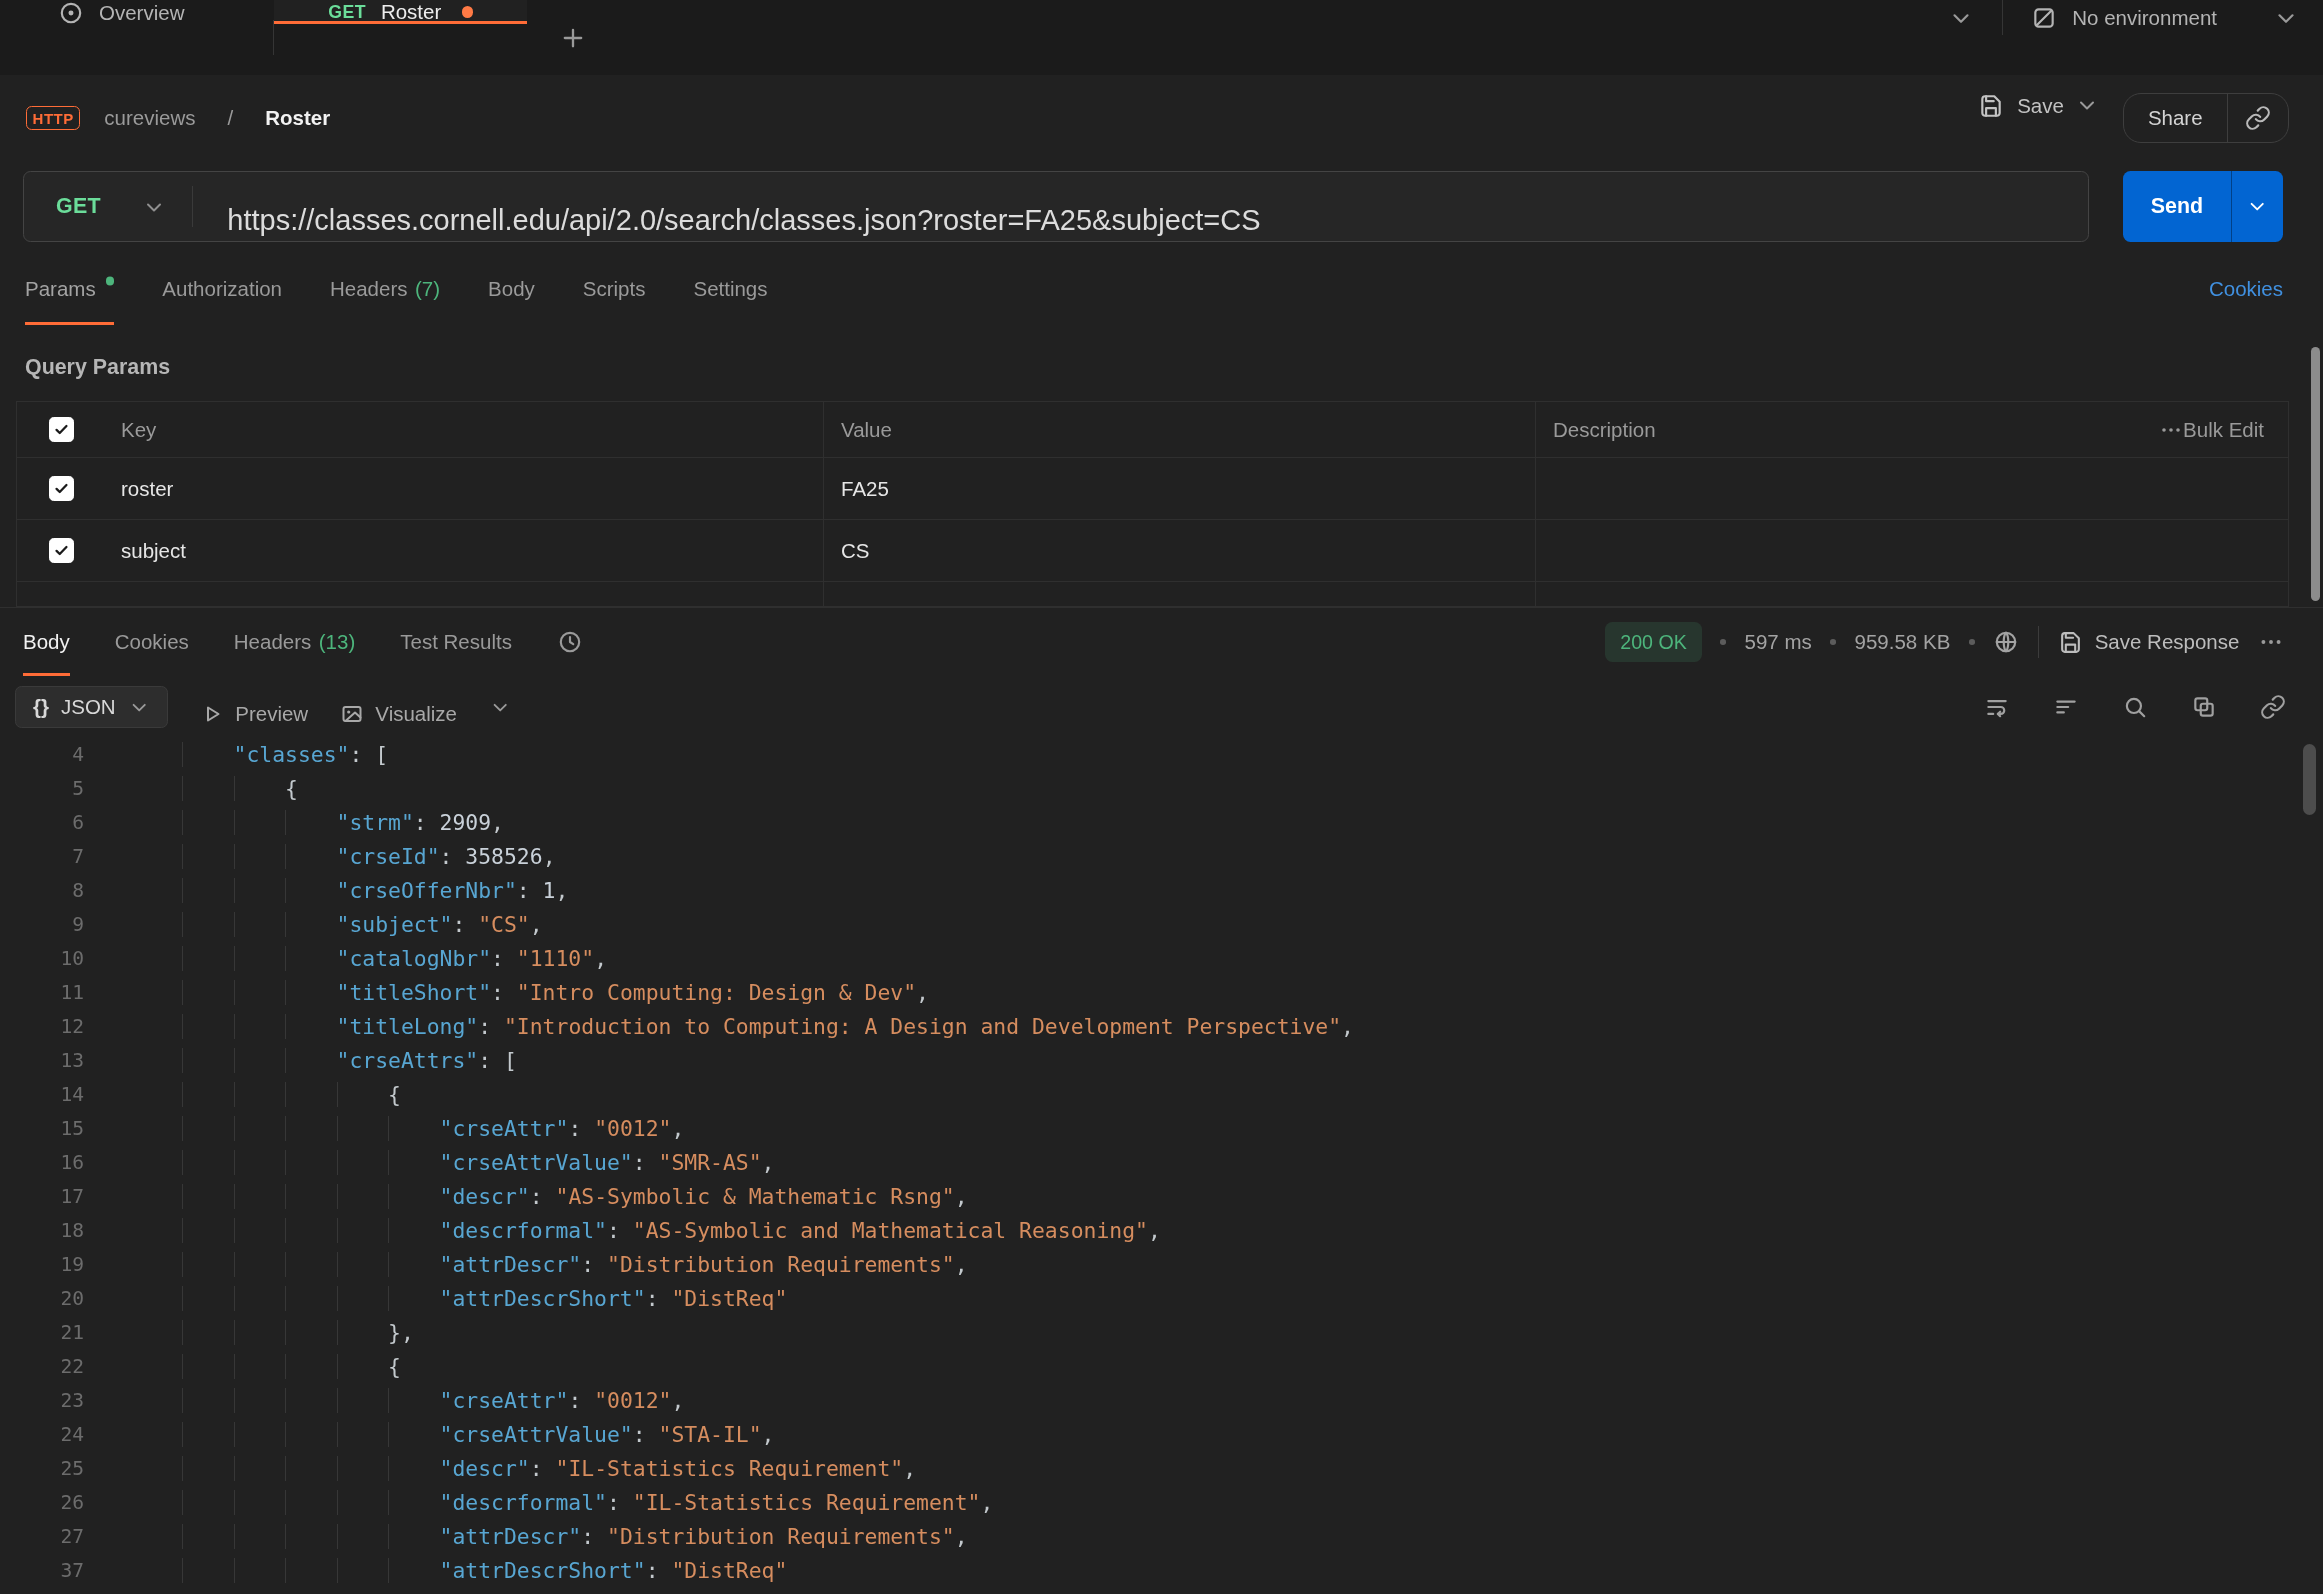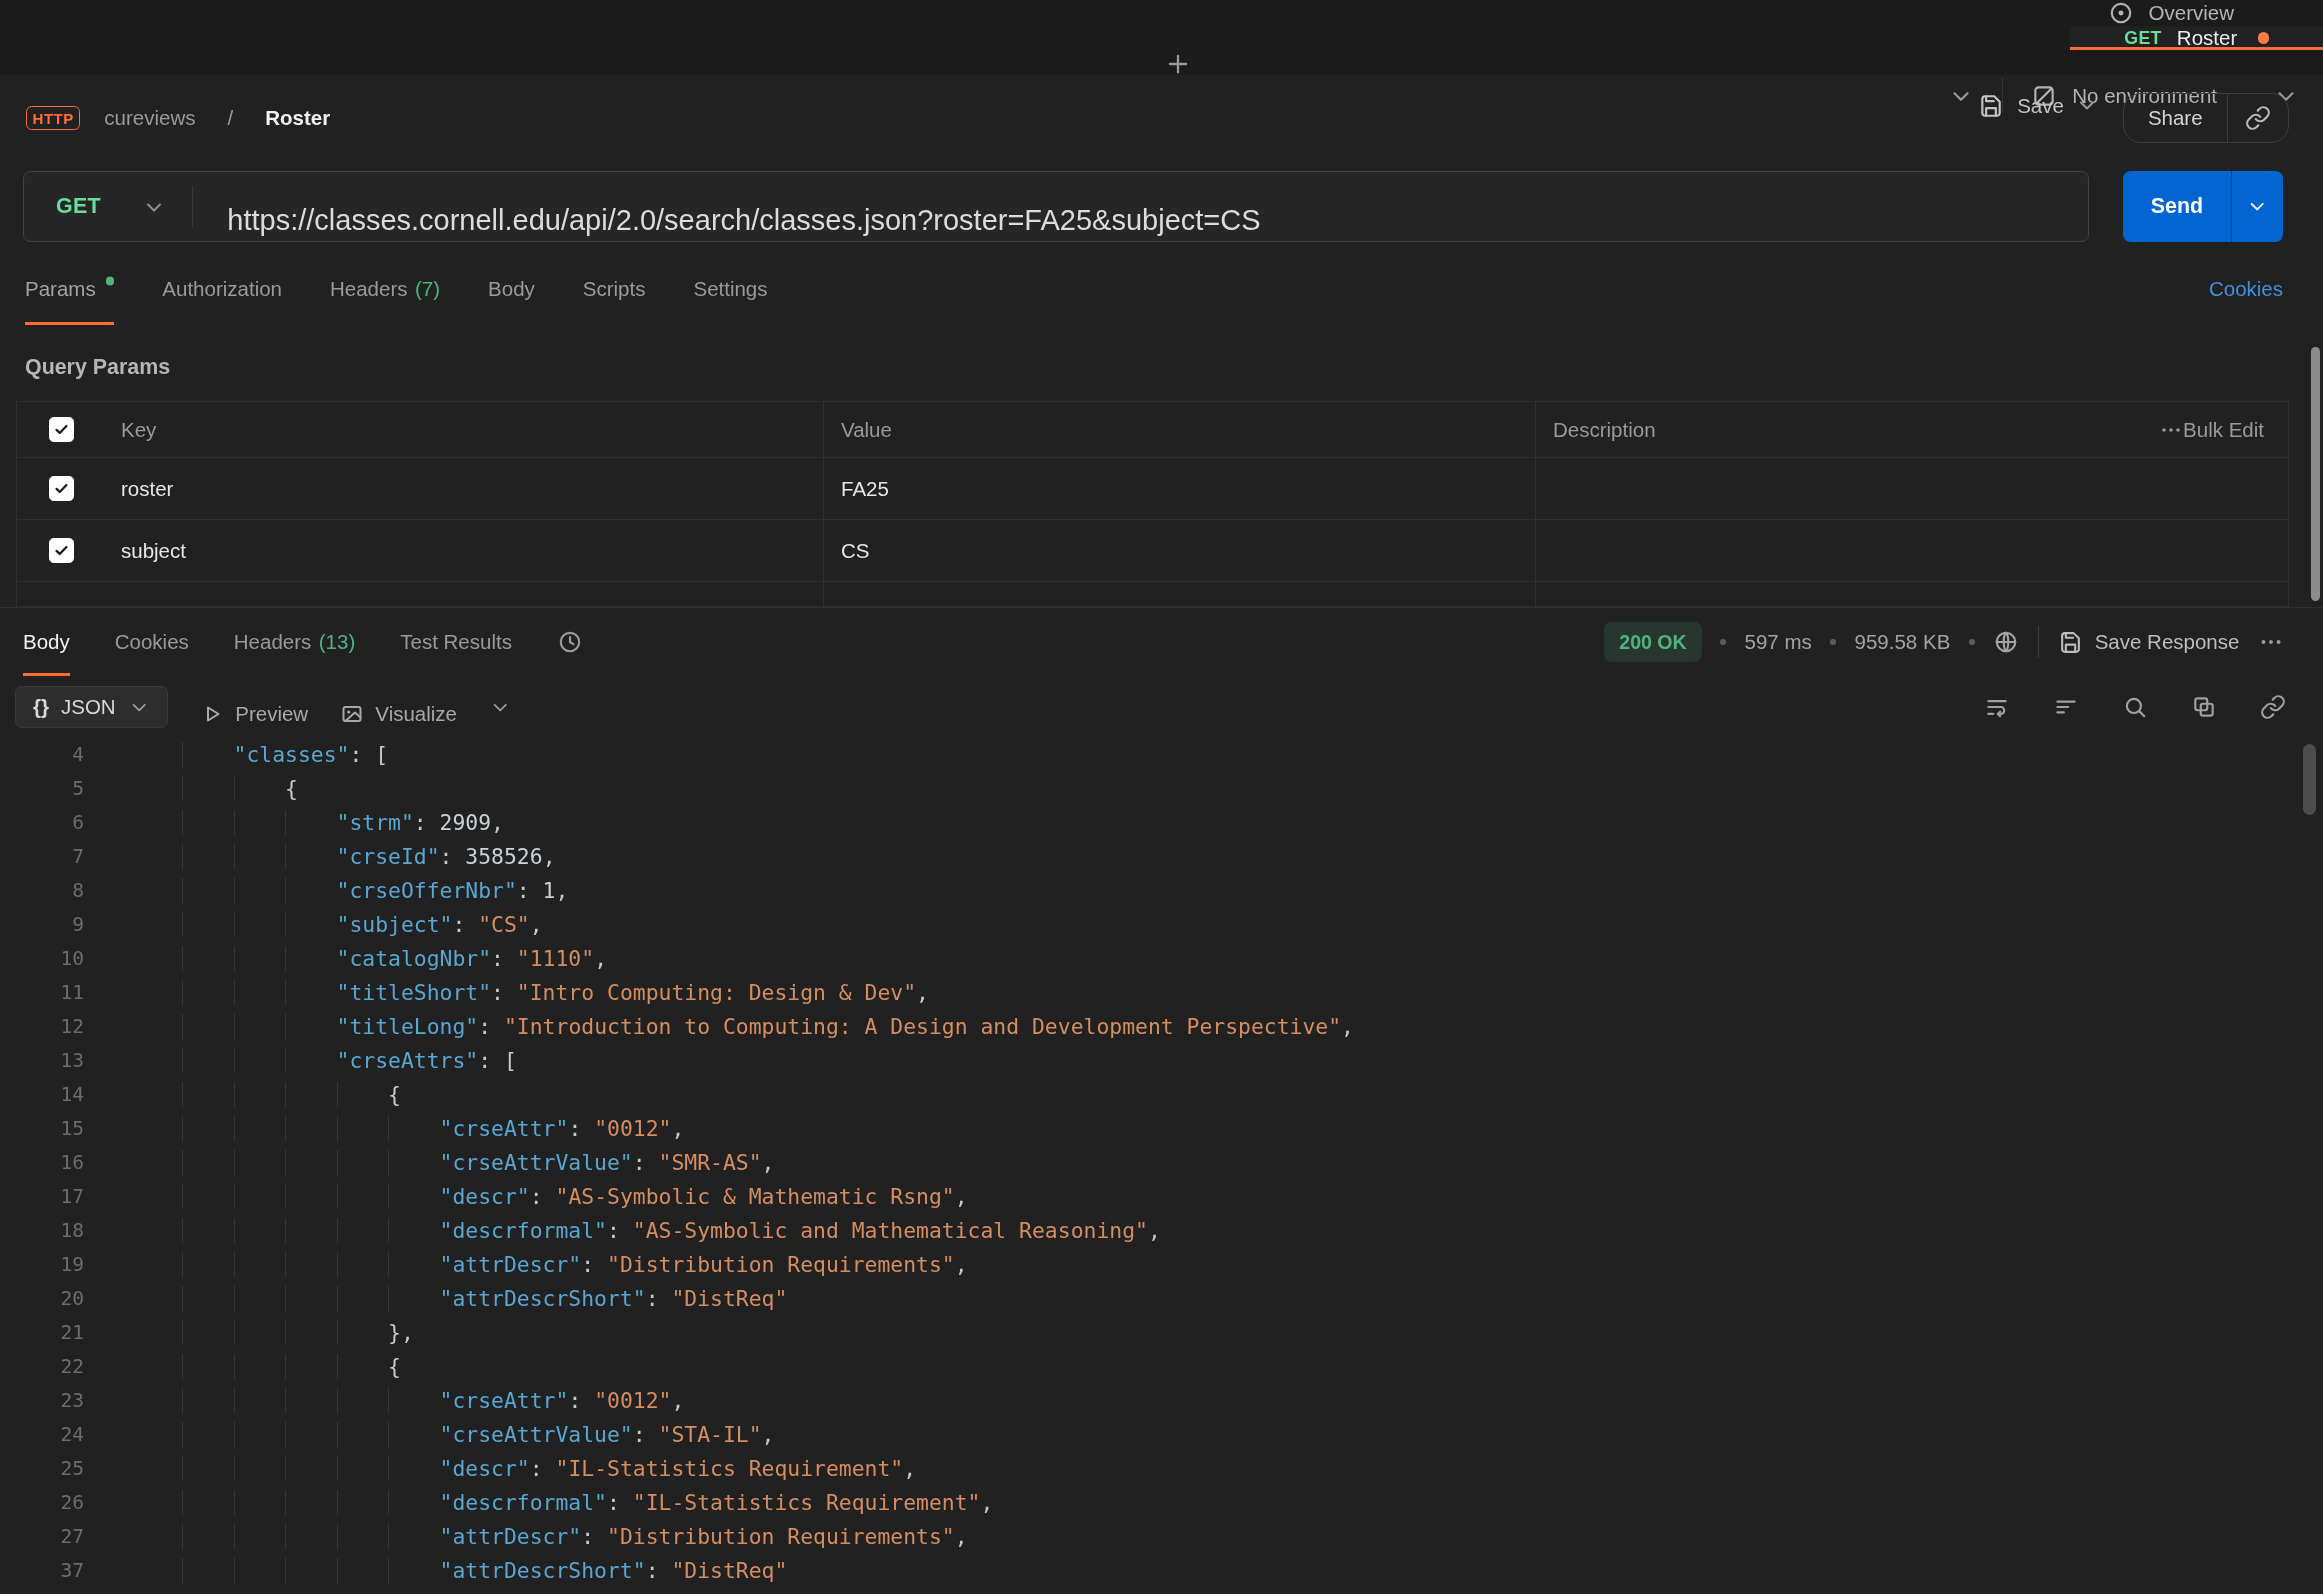--- a/index.html
+++ b/index.html
@@ -11,21 +11,21 @@
     --key:#58a6d2; --str:#d68d5f; --num:#c9d1d9; --punc:#c3c9cd;
   }
   *{margin:0;padding:0;box-sizing:border-box;}
   html,body{width:2323px;height:1594px;overflow:hidden;}
   body{background:var(--bg);color:var(--txt);font-family:"Liberation Sans",sans-serif;font-size:20.5px;position:relative;}
   svg{display:block;}
   .ic{stroke:currentColor;fill:none;stroke-width:2;stroke-linecap:round;stroke-linejoin:round;}
   .fill{fill:currentColor;stroke:none;}
 
   
-  .topbar{height:75px;background:var(--bg-dark);display:flex;align-items:flex-end;flex-direction:column;}
+  .topbar{height:75px;background:var(--bg-dark);display:flex;align-items:flex-start;}
   .tab{display:flex;align-items:center;gap:15px;color:#b4b4b4;cursor:pointer;}
   .tab-overview{padding:0 89px 0 58px;}
   .tb-sep{width:0.9px;background:#353535;height:35px;align-self:center;}
   .tab-request{position:relative;padding:0 54px;background:var(--bg);}
   .tab-request::after{content:"";position:absolute;left:0;right:0;bottom:0;height:2.8px;background:var(--orange);}
   .tab-method{color:var(--green);font-weight:bold;font-size:17.7px;letter-spacing:0.4px;}
   .tab-title{color:#ededed;}
   .dot-unsaved{width:11.2px;height:11.2px;border-radius:50%;background:#ff7a45;margin-left:5.6px;}
   .tb-add{align-self:center;margin-left:32px;color:var(--txt2);background:none;border:none;cursor:pointer;}
   .tb-right{margin-left:auto;display:flex;align-items:center;gap:28px;padding-right:24px;color:var(--txt2);}
@@ -81,21 +81,21 @@
   .checkbox svg{display:none;}
   .checkbox.checked svg{display:block;}
 
   
   .resp-head{height:69px;border-top:0.9px solid var(--border);display:flex;align-items:stretch;gap:45px;padding:0 39px 0 23px;color:var(--txt2);}
   .resp-tab{position:relative;display:flex;align-items:center;cursor:pointer;}
   .resp-tab.active{color:#f2f2f2;}
   .resp-tab.active::after{content:"";position:absolute;left:0;right:0;bottom:0;height:2.8px;background:var(--orange);}
   .hist-icon{display:flex;align-items:center;color:var(--txt2);cursor:pointer;}
   .resp-meta{margin-left:auto;display:flex;align-items:center;gap:18.6px;}
-  .status-pill{background:rgba(77,181,124,.14);color:var(--green2);font-weight:bold;font-size:19.6px;padding:8.4px 15px;border-radius:7.5px;}
+  .status-pill{background:rgba(77,181,124,.14);color:var(--green2);font-weight:normal;font-size:19.6px;padding:8.4px 15px;border-radius:7.5px;}
   .meta-dot{width:5.6px;height:5.6px;border-radius:50%;background:#5c5c5c;}
   .meta-txt{color:#a3a3a3;}
   .meta-sep{width:1.4px;height:32px;background:#3c3c3c;}
   .save-resp{display:flex;align-items:center;gap:12px;color:#bdbdbd;cursor:pointer;}
   .more-btn{color:var(--txt2);cursor:pointer;}
 
   
   .resp-toolbar{height:62px;display:flex;align-items:center;gap:32px;padding:0 37px 0 15px;color:#a8a8a8;}
   .fmt-select{display:flex;align-items:center;gap:12px;background:#2d2d2d;border:0.9px solid #3a3a3a;border-radius:6.5px;padding:8.4px 17px;color:#d8d8d8;cursor:pointer;}
   .fmt-braces{font-weight:bold;color:#d8d8d8;}

